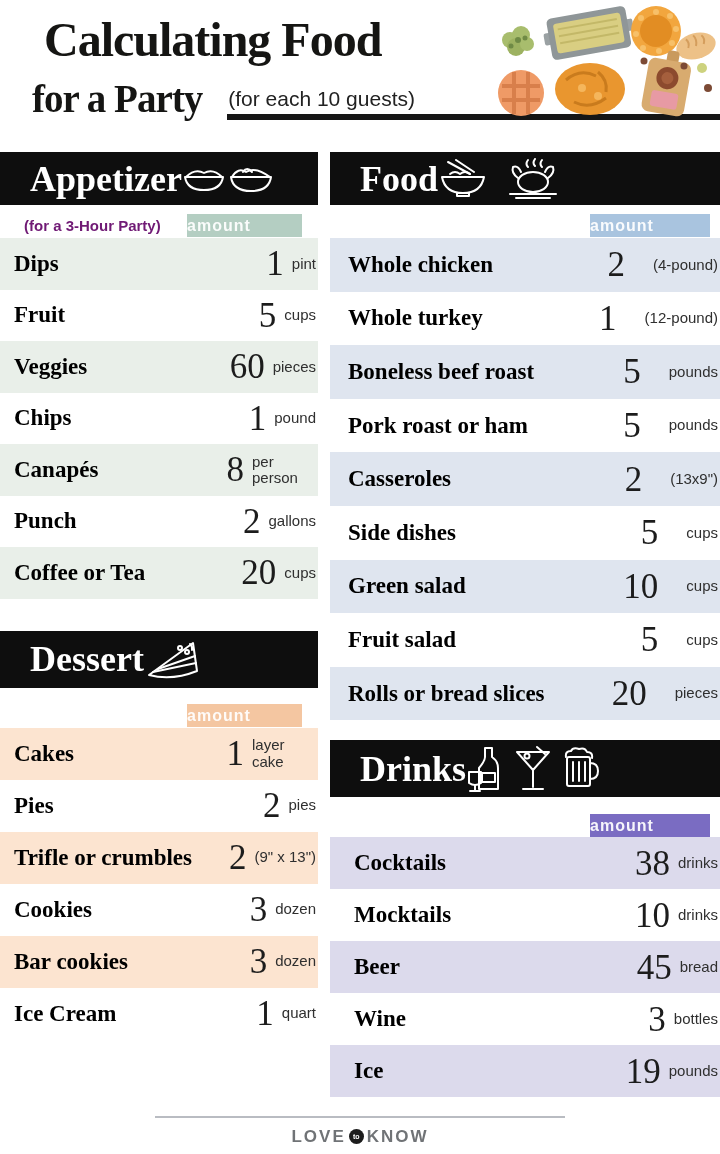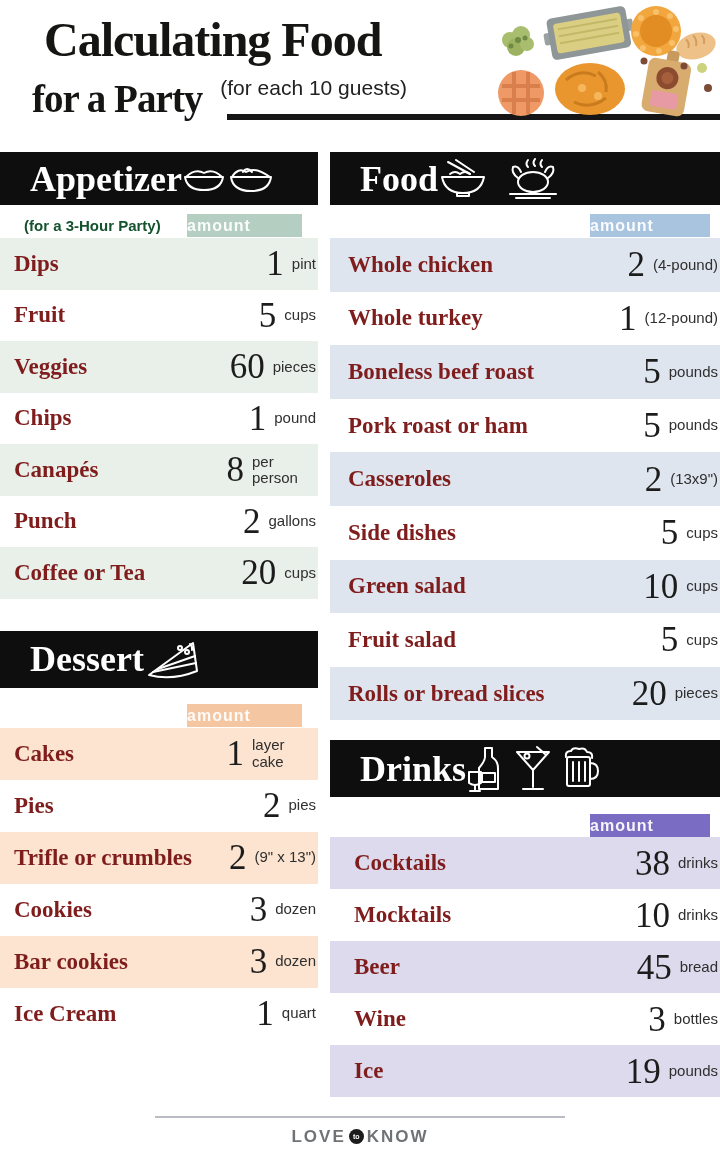--- a/index.html
+++ b/index.html
@@ -10,21 +10,21 @@
     font-family:"Liberation Sans", sans-serif;
     color:#1e1e1a;
   }
   
   .header { position:relative; height:152px; }
   .title-1 {
     position:absolute; left:44px; top:12px;
     font-family:"Liberation Serif", serif; font-weight:bold;
     font-size:48px; letter-spacing:-1px; color:#151513;
   }
-  .title-row { position:absolute; left:32px; top:76px; display:flex; align-items:flex-start; gap:18px; }
+  .title-row { position:absolute; left:32px; top:76px; display:flex; align-items:center; gap:26px; }
   .title-2 {
     font-family:"Liberation Serif", serif; font-weight:bold;
     font-size:39px; letter-spacing:-1px; color:#151513;
   }
   .subtitle { font-size:21px; color:#222; font-weight:normal; }
   .header-rule { position:absolute; left:227px; right:0; top:114px; height:6px; background:#161616; }
   .illustration { position:absolute; right:4px; top:4px; }
   
   .cols { display:flex; }
   .col-left  { width:318px; }
@@ -37,44 +37,44 @@
   .bar.tall { height:57px; }
   .bar-title {
     font-family:"Liberation Serif", serif; font-weight:bold;
     font-size:36px; line-height:1;
   }
   .bar-icons { display:flex; align-items:center; gap:10px; }
   .bar-icons svg { display:block; }
   
   .meta { display:flex; align-items:center; justify-content:space-between; margin-top:7px; height:26px; }
   .meta.tight { margin-top:16px; height:24px; }
-  .note { padding-left:24px; font-size:15px; font-weight:bold; color:#14532d; }
+  .note { padding-left:24px; font-size:15px; font-weight:bold; color:#701a75; }
   .spacer { flex:1; }
   .badge {
     width:115px; height:23px; line-height:23px; text-align:left;
     font-size:16px; font-weight:bold; letter-spacing:1px;
     color:rgba(255,255,255,0.93);
   }
   .col-left  .badge { margin-right:16px; }
   .col-right .badge { width:120px; margin-right:10px; }
   
   .rows .row {
     display:flex; align-items:center;
     padding:3px 2px 3px 14px;
   }
   .rows .row:nth-child(odd) { background:var(--rowbg,#eee); }
   .col-right .rows .row { padding-left:18px; }
   .rows.app-rows .row    { min-height:51.5px; }
   .rows.des-rows .row    { min-height:52px; }
-  .rows.food-rows .row   { min-height:53.6px; }
+  .rows.food-rows .row   { min-height:53.6px;gap:20px; }
   .rows.drink-rows .row  { min-height:52px;padding-left:24px; }
   .name {
     flex:1; min-width:0;
     font-family:"Liberation Serif", serif; font-weight:bold;
-    font-size:23px; line-height:1.04; color:#7f1d1d;
+    font-size:23px; line-height:1.04; color:#000000;
   }
   .qty {
     width:52px; text-align:right;
     font-family:"Liberation Serif", serif;
     font-size:35px; line-height:1; color:#1c1c1c;
   }
   .col-right .qty { width:48px; }
   .unit {
     display:inline-block; margin-left:8px; max-width:64px;
     font-size:15px; line-height:1.08; color:#2f2f2f;

